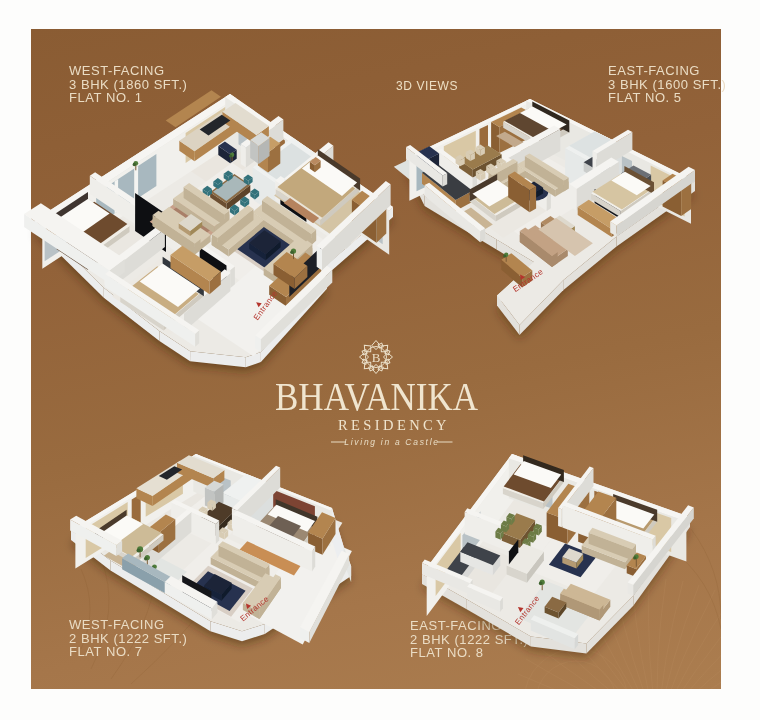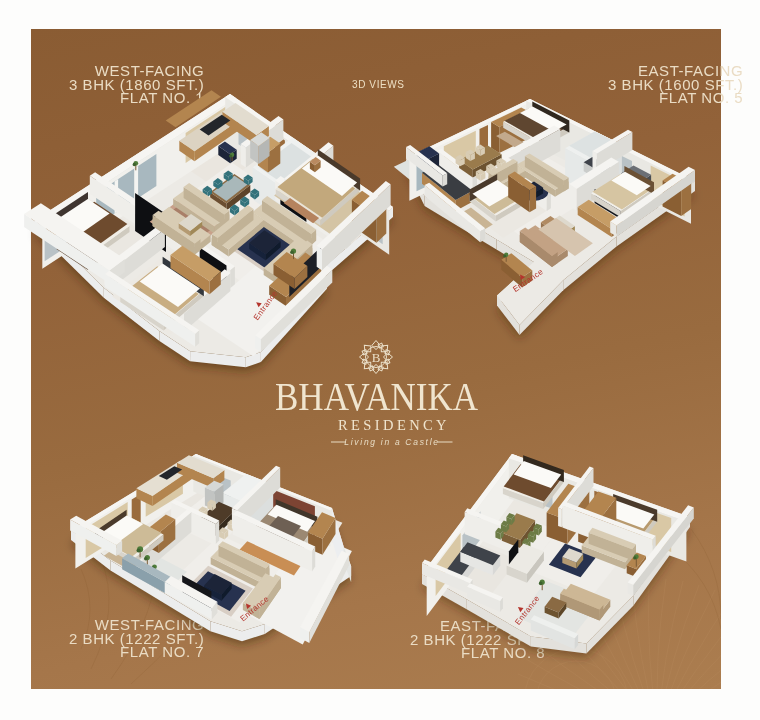--- a/index.html
+++ b/index.html
@@ -1,18 +1,18 @@
 <!DOCTYPE html>
 <html><head><meta charset="utf-8"><style>
 html,body{margin:0;padding:0;width:760px;height:720px;background:#fdfdfc;overflow:hidden;}
 body{font-family:"Liberation Sans",sans-serif;position:relative;}
 .panel{position:absolute;left:31px;top:29px;width:690px;height:660px;
  background:linear-gradient(168deg,#8a5c33 0%,#926239 30%,#996b3f 55%,#a5764a 80%,#ab7d4f 100%);}
-.info{position:absolute;color:#eadcc4;font-size:15px;line-height:13.5px;letter-spacing:0.55px;text-align:right;}
-.title3d{position:absolute;color:#eddfc4;font-size:10px;letter-spacing:0.6px;}
+.info{position:absolute;color:#eadcc4;font-size:13px;line-height:13.5px;letter-spacing:0.55px;}
+.title3d{position:absolute;color:#eddfc4;font-size:12px;letter-spacing:0.6px;margin-left:44px;}
 </style></head><body>
 
 <div class="panel"></div>
 
 <svg style="position:absolute;left:31px;top:29px" width="690" height="660" viewBox="0 0 690 660">
 <g stroke="#c09468" fill="none" opacity="0.22">
 <path d="M627,700 Q551,682 482,661" stroke-width="0.8"></path>
 <path d="M627,700 Q554,674 487,645" stroke-width="0.8"></path>
 <path d="M627,700 Q557,667 495,630" stroke-width="0.8"></path>
 <path d="M627,700 Q561,660 503,615" stroke-width="0.8"></path>

